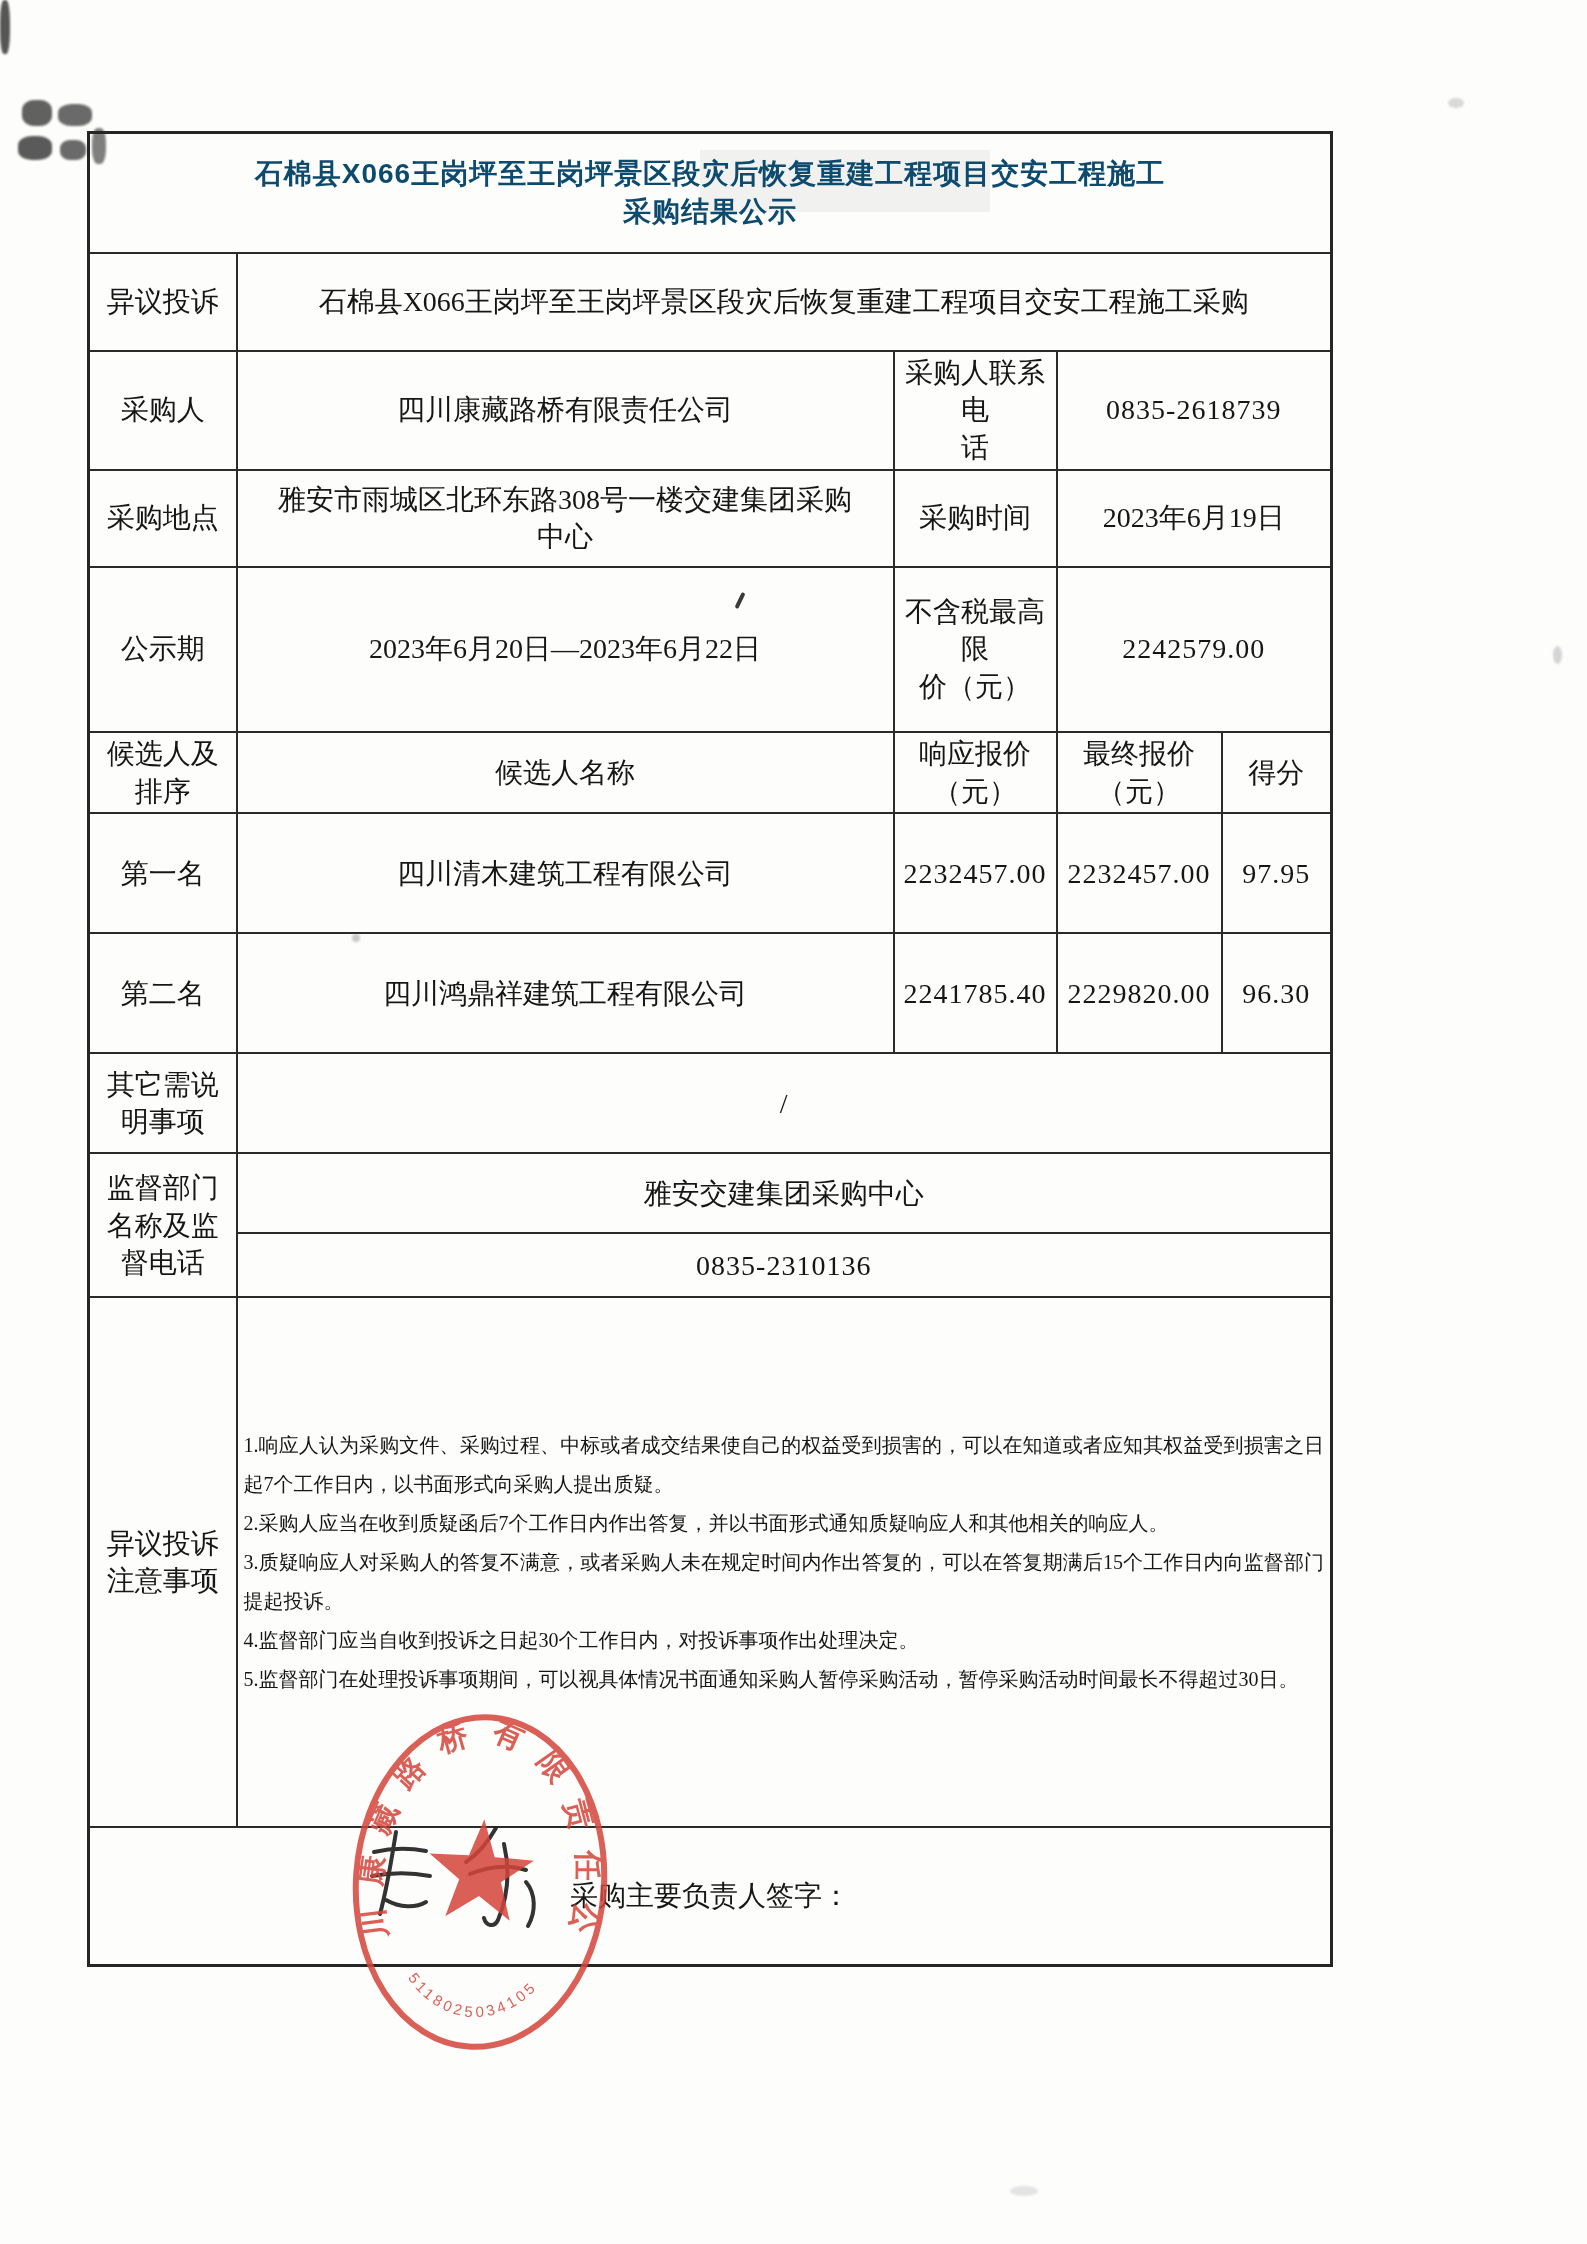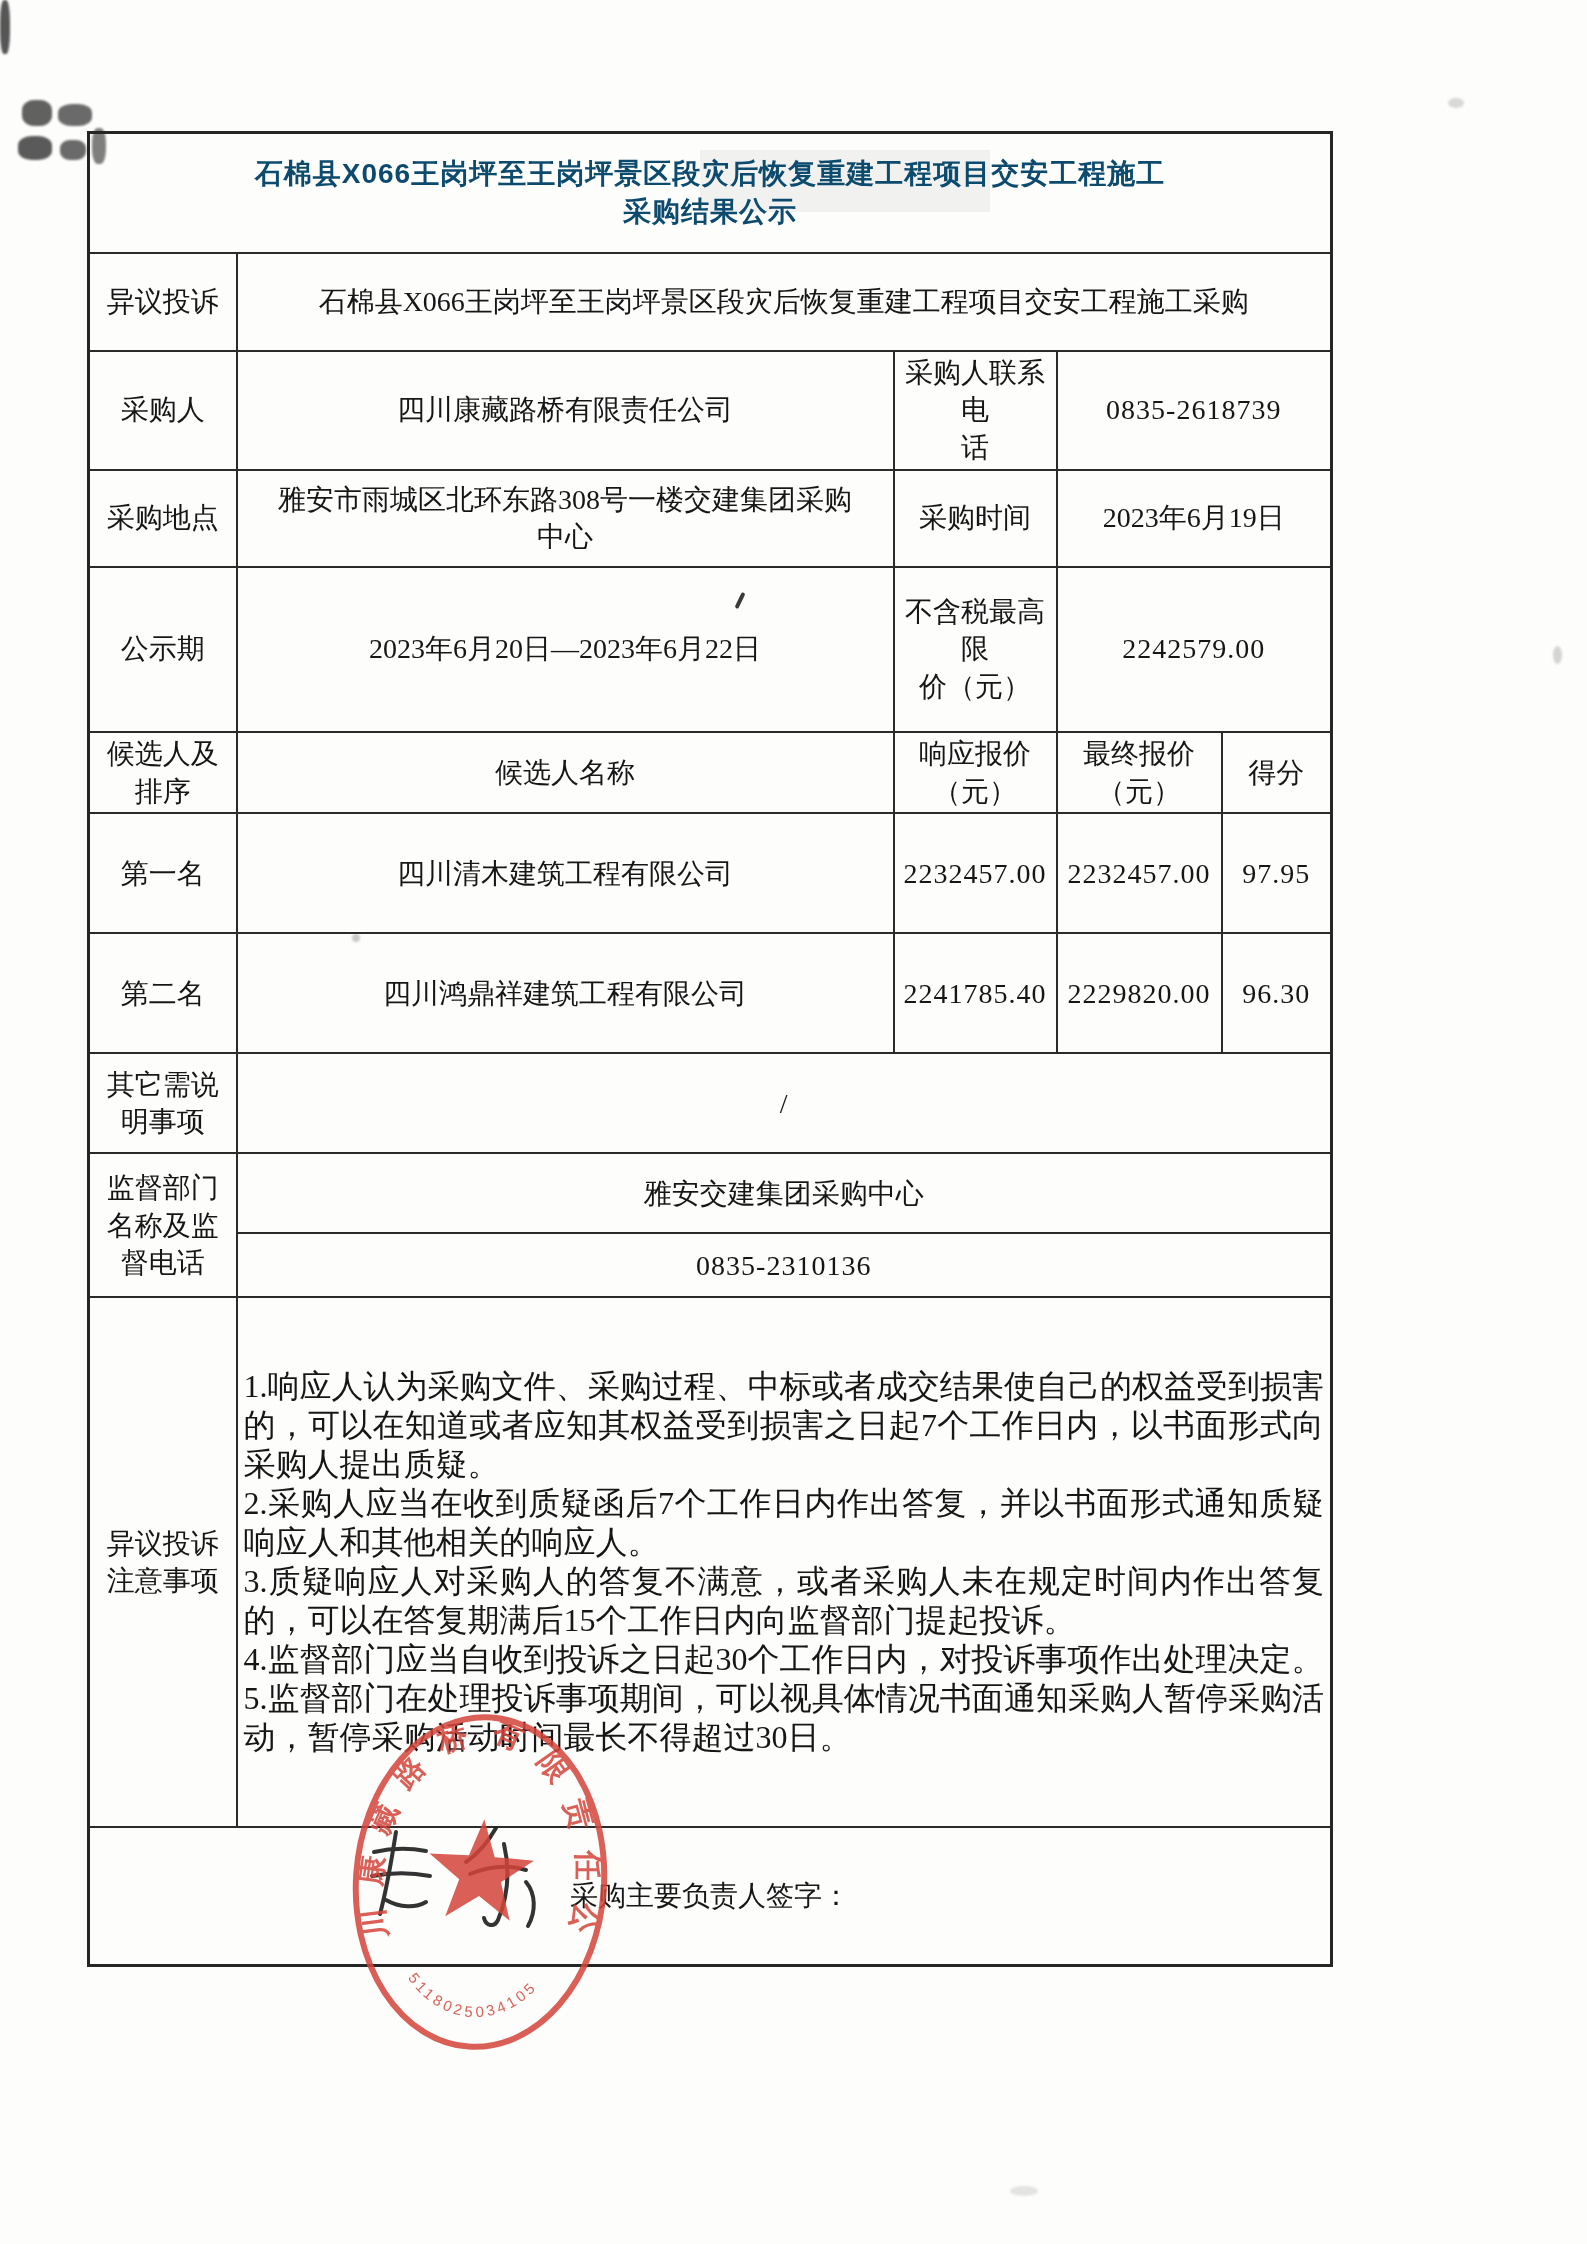--- a/index.html
+++ b/index.html
@@ -38,21 +38,21 @@
     color:#0c4a6e;
   }
   td.lbl{padding:2px 12px;}
   td.left-val{text-align:left;padding-left:10px;padding-right:14px;}
   td.num{letter-spacing:1px;margin-top:44px;}
   td.notes-cell{
     text-align:left;
     padding:8px 14px 8px 12px;
   }
   .note-item{
-    font-size:32px;
+    font-size:20px;
     line-height:39px;
     text-align:justify;
     margin:0;
   }
   td.sign-cell{
     text-align:left;
     padding-left:30px;
     font-size:30px;
   }
   .slash-cell{font-size:30px;}

